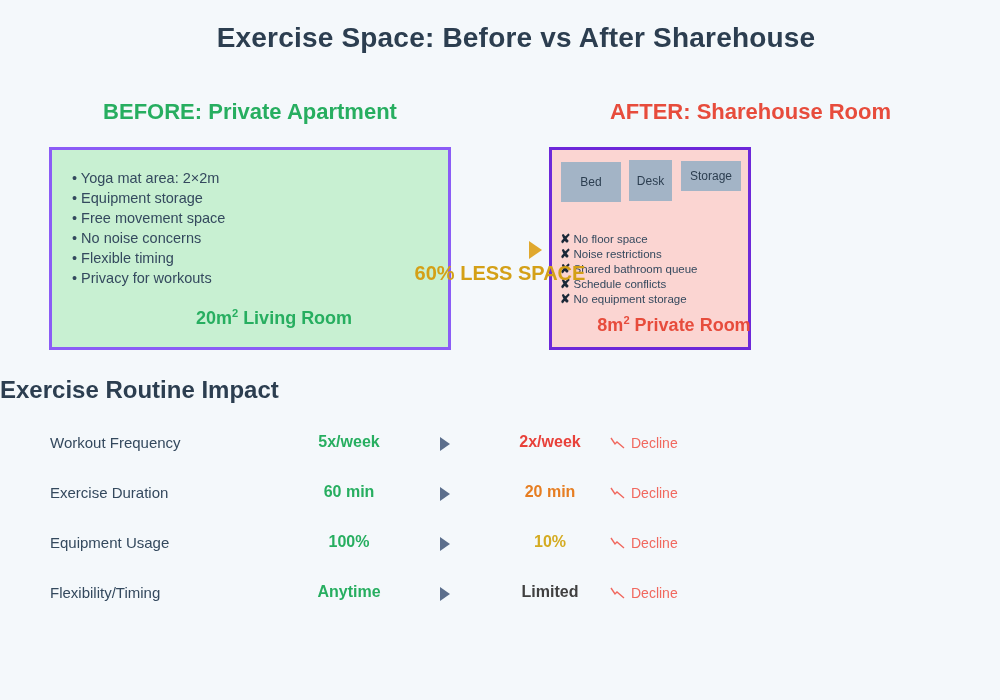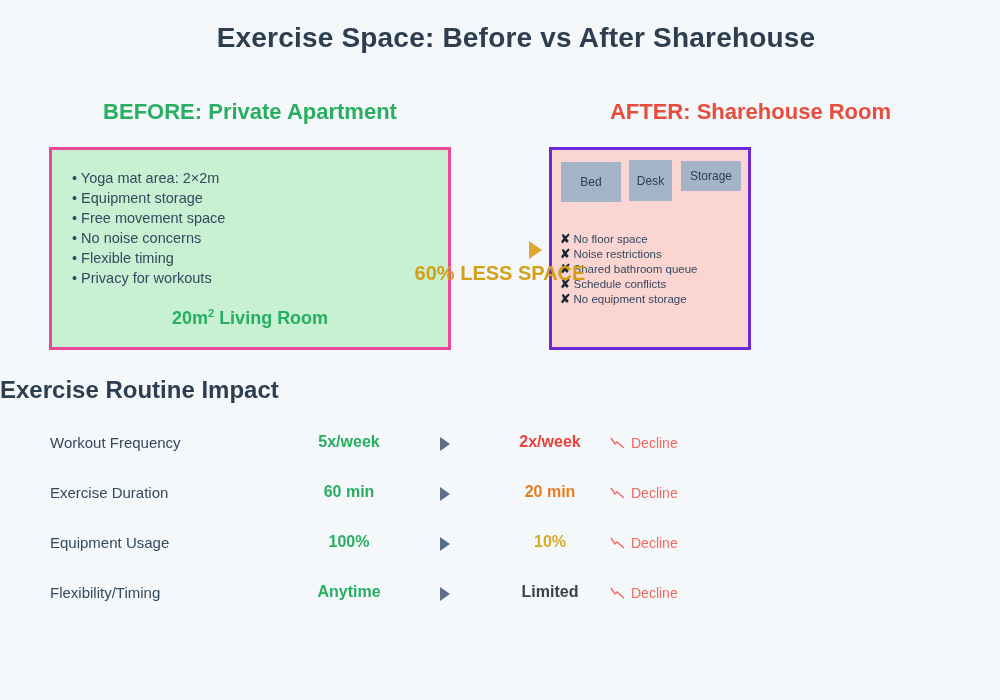--- a/index.html
+++ b/index.html
@@ -59,21 +59,21 @@
   .panel {
     position: absolute;
     box-sizing: border-box;
   }
   .panel.before {
     left: 49px;
     top: 147px;
     width: 402px;
     height: 203px;
     background: #c8f0d2;
-    border: 3px solid #ec4899;
+    border: 3px solid #8b5cf6;
   }
   .panel.after {
     left: 549px;
     top: 147px;
     width: 202px;
     height: 203px;
     background: #fbd5d2;
     border: 3px solid #6d28d9;
   }
 
@@ -89,20 +89,21 @@
   .before-list div { white-space: nowrap; }
 
   .area-label {
     position: absolute;
     left: 0;
     width: 100%;
     text-align: center;
     font-size: 18px;
     font-weight: bold;
     white-space: nowrap;
+    padding-left: 24px;
   }
   .area-label.before {
     bottom: 18px;
     color: #27ae60;
   }
   .area-label.after {
     bottom: 11px;
     color: #e74c3c;
   }
   .sup { font-size: 0.62em; vertical-align: super; }
@@ -287,20 +288,21 @@
       <div class="row">
         <span class="xmark">✘</span>
         <span>Schedule conflicts</span>
       </div>
       <div class="row">
         <span class="xmark">✘</span>
         <span>No equipment storage</span>
       </div>
     </div>
 
+    <div class="area-label after"><span>8m</span><span class="sup">2</span><span> Private Room</span></div>
   </div>
 
   <div class="section-title">Exercise Routine Impact</div>
 
   <div class="impact-table">
 
     <div class="impact-row">
       <div class="metric">Workout Frequency</div>
       <div class="before-val">5x/week</div>
       <div class="row-arrow"></div>

